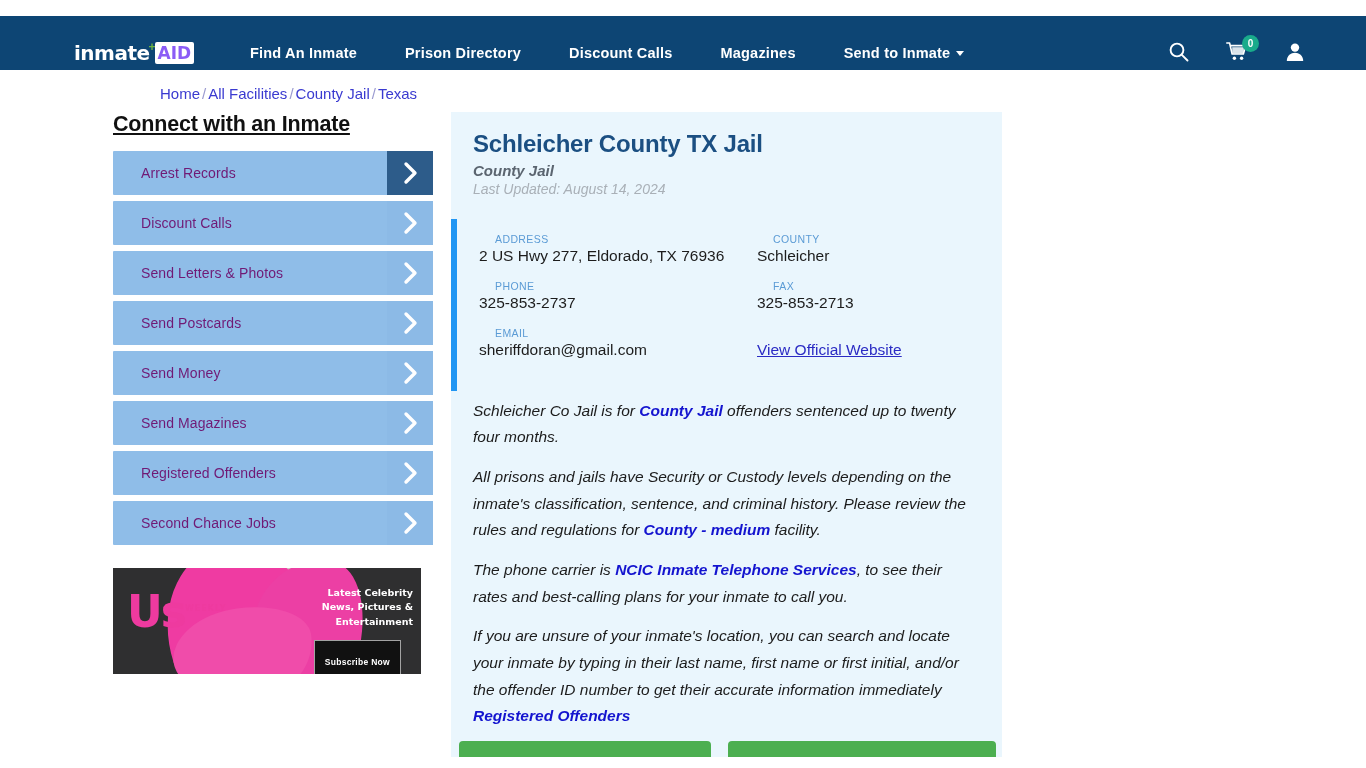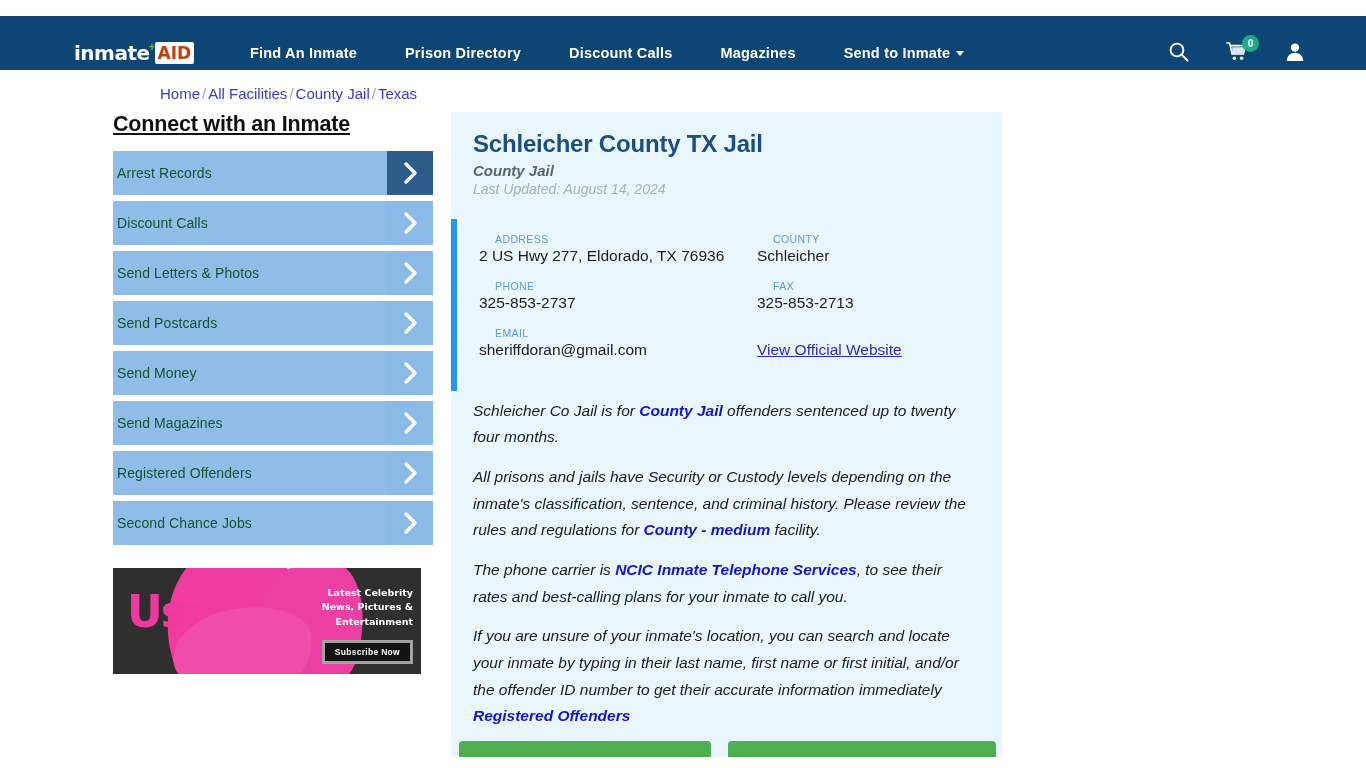--- a/index.html
+++ b/index.html
@@ -26,21 +26,21 @@
   .logo-word {
     color: #ffffff; font-size: 20px; font-weight: bold;
     letter-spacing: -0.5px; font-style: normal;
     font-family: "DejaVu Sans", sans-serif;
   }
   .logo-plus {
     color: #6cb33f; font-size: 12px; font-weight: bold;
     position: relative; top: -6px; left: -1px;
   }
   .logo-aid {
-    background: #ffffff; color: #c2410c;
+    background: #ffffff; color: #8b5cf6;
     font-size: 17px; font-weight: bold;
     padding: 1px 3px 1px 3px; border-radius: 2px;
     margin-left: -2px; letter-spacing: 0px;
     font-family: "DejaVu Sans", sans-serif;
   }
 
   .nav {
     position: absolute; left: 250px; top: 0;
     height: 74px; display: flex; align-items: center;
   }
@@ -87,21 +87,21 @@
     text-decoration: underline; margin: 0 0 14px 0;
     letter-spacing: -0.2px;
   }
   .side-btn {
     position: relative; height: 44px; width: 320px;
     background: #8fbde8; margin-bottom: 6px;
     display: flex; align-items: center; cursor: pointer;
     border-radius: 1px;
   }
   .side-btn .label {
-    color: #14532d; font-size: 14px; padding-left: 4px;
+    color: #701a75; font-size: 14px; padding-left: 28px;
     letter-spacing: 0.1px;
   }
   .side-arrow {
     position: absolute; right: 0; top: 0;
     width: 46px; height: 44px; background: #8cbae6;
     display: flex; align-items: center; justify-content: center;
   }
   .side-btn.active .side-arrow { background: #2d5c8a; }
   .side-arrow svg { display: block; }
 
@@ -145,24 +145,24 @@
   .ad-logo sup {
     font-size: 8px; letter-spacing: 1px; vertical-align: super;
   }
   .ad-text {
     position: absolute; right: 8px; top: 18px; width: 104px;
     color: #ffffff; font-size: 9.5px; font-weight: bold;
     text-align: right; line-height: 1.5;
     font-family: "DejaVu Sans", sans-serif;
   }
   .ad-cta {
-    position: absolute; right: 8px; top: 72px;
+    position: absolute; right: 20px; top: 72px;
     background: #111111; color: #ffffff;
     font-size: 8.5px; font-weight: bold; letter-spacing: 0.3px;
-    padding: 4px 10px; border: 3px solid #a3a3a3; cursor: pointer;
+    padding: 16px 10px; border: 1px solid #a3a3a3; cursor: pointer;
   }
 
   
   .card {
     position: absolute; left: 451px; top: 112px;
     width: 551px; height: 645px;
     background: #eaf6fd;
   }
   .card-title {
     margin: 0; padding: 18px 0 0 22px;

